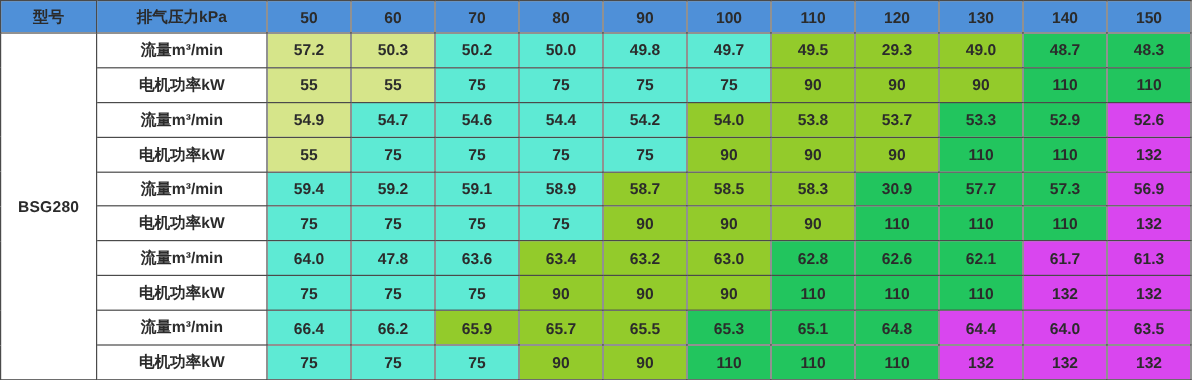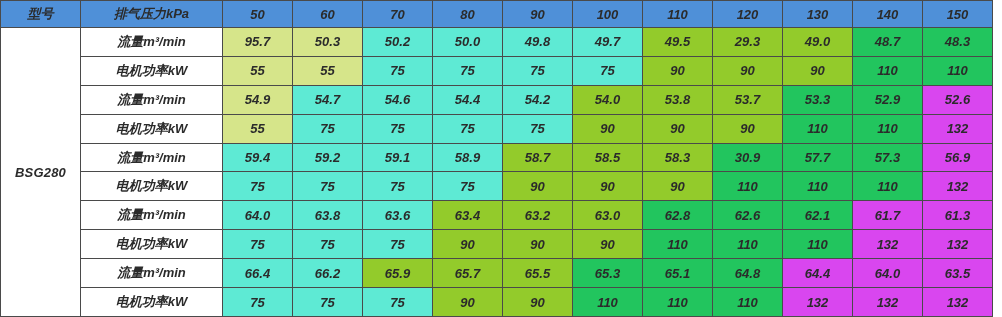--- a/index.html
+++ b/index.html
@@ -11,21 +11,20 @@
     width: 1002px;
     height: 317px;
     font-family: "Liberation Sans", "DejaVu Sans", sans-serif;
     overflow: hidden;
   }
   #spec-table {
     border-collapse: collapse;
     table-layout: fixed;
     width: 832px;
     height: 317px;
-    font-style: italic;
   }
   #spec-table td, #spec-table th {
     border: 1px solid #4a4a4a;
     text-align: center;
     vertical-align: middle;
     font-size: 13px;
     font-weight: bold;
     color: #2b2b2b;
     padding: 0;
     overflow: hidden;
@@ -96,21 +95,21 @@
       <th class="hdr">120</th>
       <th class="hdr">130</th>
       <th class="hdr">140</th>
       <th class="hdr">150</th>
     </tr>
   </thead>
   <tbody id="table-body">
       <tr>
         <td class="model-cell" rowspan="10">BSG280</td>
         <td class="row-label">流量m³/min</td>
-        <td class="c-lgreen">95.7</td>
+        <td class="c-lgreen">57.2</td>
         <td class="c-lgreen">50.3</td>
         <td class="c-orange">50.2</td>
         <td class="c-orange">50.0</td>
         <td class="c-orange">49.8</td>
         <td class="c-orange">49.7</td>
         <td class="c-green">49.5</td>
         <td class="c-green">29.3</td>
         <td class="c-green">49.0</td>
         <td class="c-red">48.7</td>
         <td class="c-red">48.3</td>
@@ -181,21 +180,21 @@
         <td class="c-green">90</td>
         <td class="c-green">90</td>
         <td class="c-red">110</td>
         <td class="c-red">110</td>
         <td class="c-red">110</td>
         <td class="c-yellow">132</td>
       </tr>
       <tr>
         <td class="row-label">流量m³/min</td>
         <td class="c-orange">64.0</td>
-        <td class="c-orange">63.8</td>
+        <td class="c-orange">47.8</td>
         <td class="c-orange">63.6</td>
         <td class="c-green">63.4</td>
         <td class="c-green">63.2</td>
         <td class="c-green">63.0</td>
         <td class="c-red">62.8</td>
         <td class="c-red">62.6</td>
         <td class="c-red">62.1</td>
         <td class="c-yellow">61.7</td>
         <td class="c-yellow">61.3</td>
       </tr>

